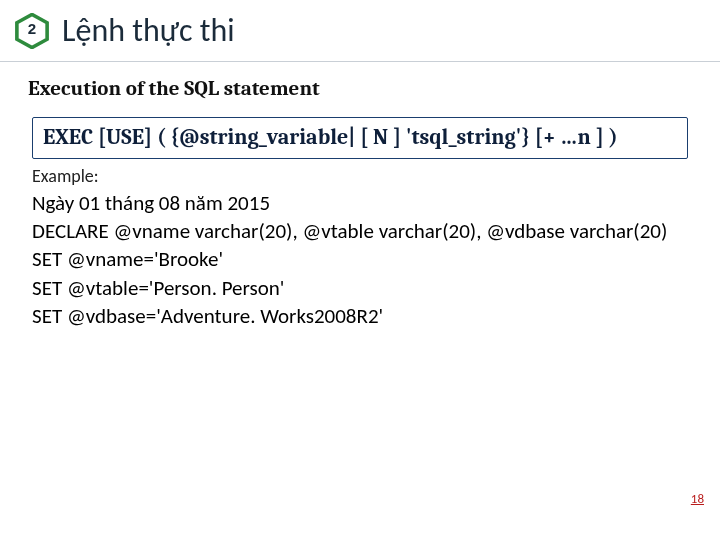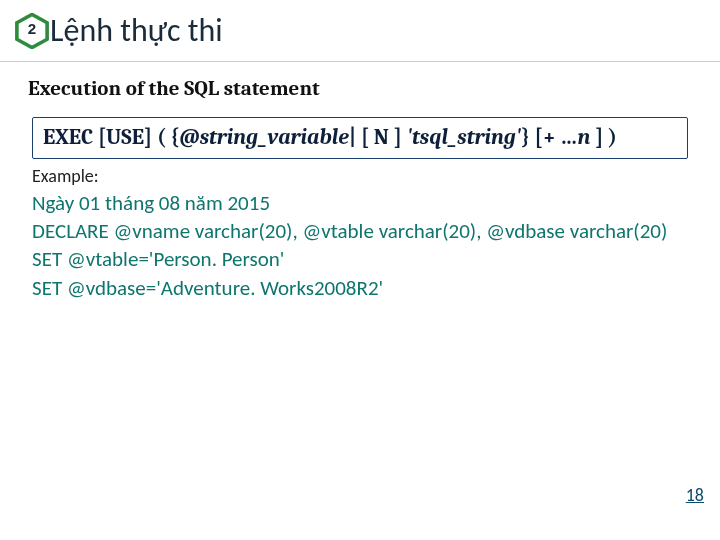--- a/index.html
+++ b/index.html
@@ -21,20 +21,21 @@
   .hex-badge {
     width: 36px;
     height: 36px;
     position: relative;
     flex-shrink: 0;
   }
   .hex-badge svg { display: block; }
   .title {
     font-size: 32px;
     color: #1b2b3a;
+    margin-left: 12px;
     font-weight: 400;
   }
   .content {
     padding: 14px 28px 0 28px;
   }
   .section-heading {
     font-family: "Cambria", Georgia, serif;
     font-weight: bold;
     font-size: 21px;
     color: #111;
@@ -44,39 +45,39 @@
     border: 1.5px solid #1a3e6e;
     border-radius: 2px;
     padding: 6px 10px 6px 10px;
     margin: 0 4px 6px 4px;
     font-family: "Cambria", Georgia, serif;
     font-size: 22px;
     line-height: 1.25;
     color: #0e1f3a;
     font-weight: bold;
   }
-  .syntax-box .ital { font-style: italic; font-weight: bold; }
+  .syntax-box .ital { font-weight: bold; }
   .label-example {
     font-size: 18px;
     color: #222;
     margin: 0 4px 2px 4px;
   }
   .code-block {
     font-size: 21px;
-    color: #0f766e;
+    color: #000000;
     line-height: 1.35;
     margin: 0 4px;
   }
   .code-line { display: block; }
   .page-number {
     position: absolute;
     right: 16px;
     bottom: 34px;
-    font-size: 18px;
-    color: #0c4a6e;
+    font-size: 13px;
+    color: #b91c1c;
     text-decoration: underline;
   }
 </style>
 </head>
 <body>
 
 <div class="header">
   <div class="hex-badge">
     <svg width="36" height="36" viewBox="0 0 100 100">
       <polygon points="50,4 92,27 92,73 50,96 8,73 8,27" fill="#ffffff" stroke="#2e8b3d" stroke-width="10"></polygon>
@@ -92,19 +93,20 @@
 
   <div class="syntax-box">
     <span>EXEC [USE] ( {</span><span class="ital">@string_variable</span><span>| [ N ] </span><span class="ital">'tsql_string'</span><span>} [+ …</span><span class="ital">n</span><span> ] )</span>
   </div>
 
   <div class="label-example">Example:</div>
 
   <div class="code-block">
     <span class="code-line">Ngày 01 tháng 08 năm 2015</span>
     <span class="code-line">DECLARE @vname varchar(20), @vtable varchar(20), @vdbase varchar(20)</span>
+    <span class="code-line">SET @vname='Brooke'</span>
     <span class="code-line">SET @vtable='Person. Person'</span>
     <span class="code-line">SET @vdbase='Adventure. Works2008R2'</span>
   </div>
 
 </div>
 
 <div class="page-number">18</div>
 
 </body></html>

